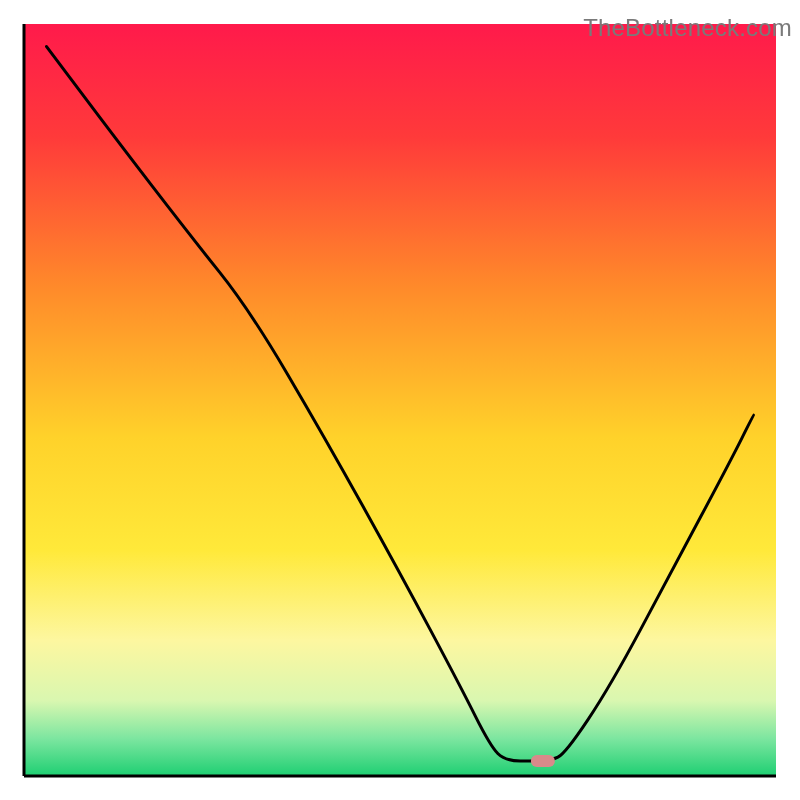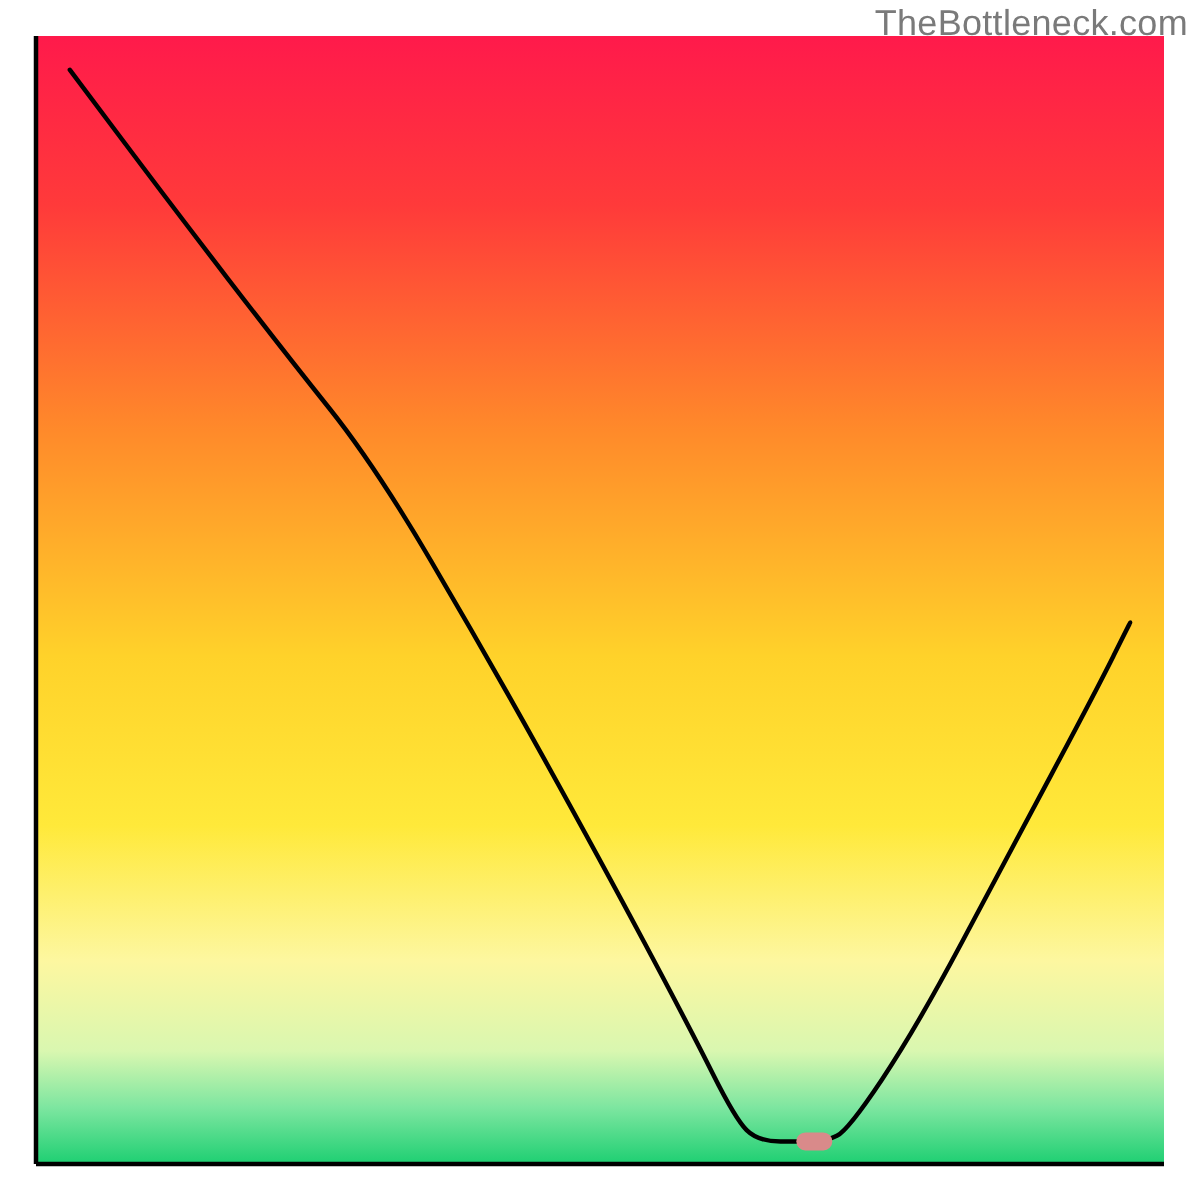--- a/index.html
+++ b/index.html
@@ -10,21 +10,21 @@
     background: #ffffff;
     font-family: Arial, Helvetica, sans-serif;
   }
   .chart-container {
     position: relative;
     width: 800px;
     height: 800px;
   }
   .watermark {
     position: absolute;
-    top: 2px;
+    top: 14px;
     right: 8px;
     font-size: 24px;
     color: #7a7a7a;
     font-weight: 500;
     z-index: 10;
     letter-spacing: 0.2px;
   }
   svg {
     display: block;
   }

